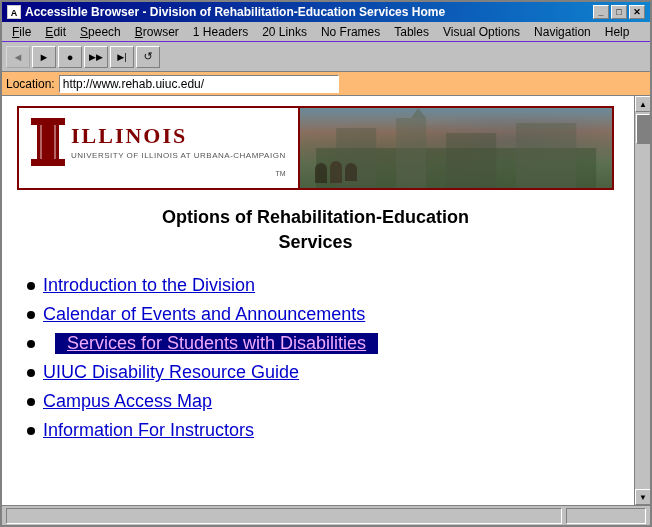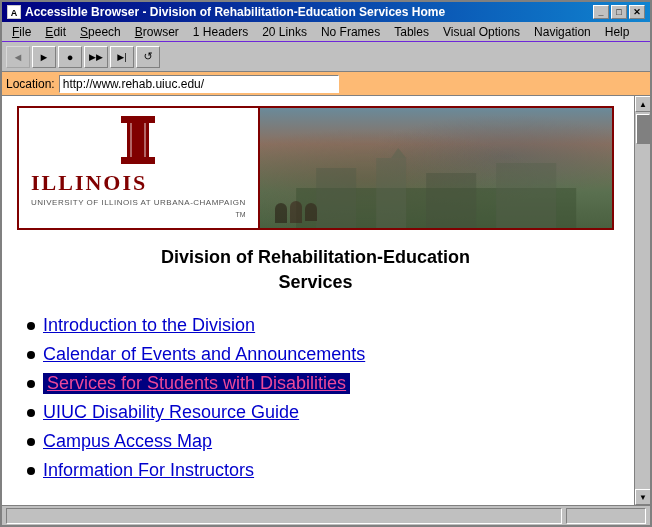--- a/index.html
+++ b/index.html
@@ -315,23 +315,24 @@
 
     .nav-link {
       color: #0000cc;
       text-decoration: underline;
       cursor: pointer;
       font-size: 18px;
     }
 
     .nav-link.active {
       background: #000080;
-      color: #ec4899;
+      color: #f0abfc;
       text-decoration: underline;
-      padding: 0 4px;
+      padding: 0 12px;
+      margin-left: 12px;
     }
   </style>
 </head>
 <body>
 
 <div class="window">
 
   <div class="title-bar">
     <div class="title-bar-left">
       <span class="title-icon">A</span>
@@ -372,21 +373,21 @@
     <input class="location-input" type="text" value="http://www.rehab.uiuc.edu/" style="">
   </div>
 
   <div class="content-area">
     <div class="page-content">
       <div class="page-inner">
 
         <div class="illinois-header">
           <div class="illinois-logo">
 
-            <div style="display:flex; align-items:center; gap:6px; margin-bottom:4px;flex-direction:column;">
+            <div style="display:flex; align-items:center; gap:6px; margin-bottom:4px;">
               <div style="position:relative; width:34px; height:48px;">
 
                 <div style="position:absolute;top:0;left:0;right:0;height:7px;background:#800000;"></div>
 
                 <div style="position:absolute;top:7px;left:6px;right:6px;bottom:7px;background:#800000;"></div>
 
                 <div style="position:absolute;bottom:0;left:0;right:0;height:7px;background:#800000;"></div>
 
                 <div style="position:absolute;top:7px;left:9px;width:2px;bottom:7px;background:#fff;opacity:0.4;"></div>
                 <div style="position:absolute;top:7px;right:9px;width:2px;bottom:7px;background:#fff;opacity:0.4;"></div>
@@ -412,21 +413,21 @@
 
             <div style="position:absolute;bottom:5px;left:15px;display:flex;gap:3px;">
               <div style="width:12px;height:20px;background:rgba(40,30,20,0.6);border-radius:6px 6px 0 0;"></div>
               <div style="width:12px;height:22px;background:rgba(60,40,30,0.6);border-radius:6px 6px 0 0;margin-top:-2px;"></div>
               <div style="width:12px;height:18px;background:rgba(50,35,25,0.6);border-radius:6px 6px 0 0;"></div>
             </div>
           </div>
         </div>
 
         <div class="page-heading">
-          <span>Division of Rehabilitation-Education</span><br>
+          <span>Options of Rehabilitation-Education</span><br>
           <span>Services</span>
         </div>
 
         <ul class="nav-list">
           <li>
             <div class="bullet"></div>
             <a class="nav-link">Introduction to the Division</a>
           </li>
           <li>
             <div class="bullet"></div>

